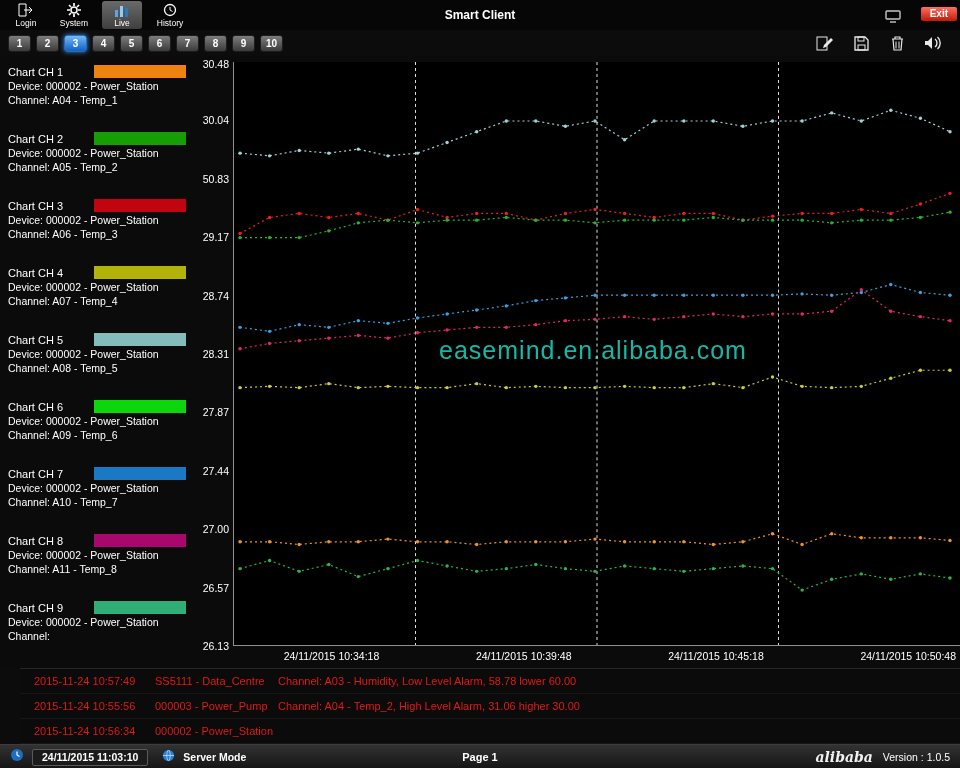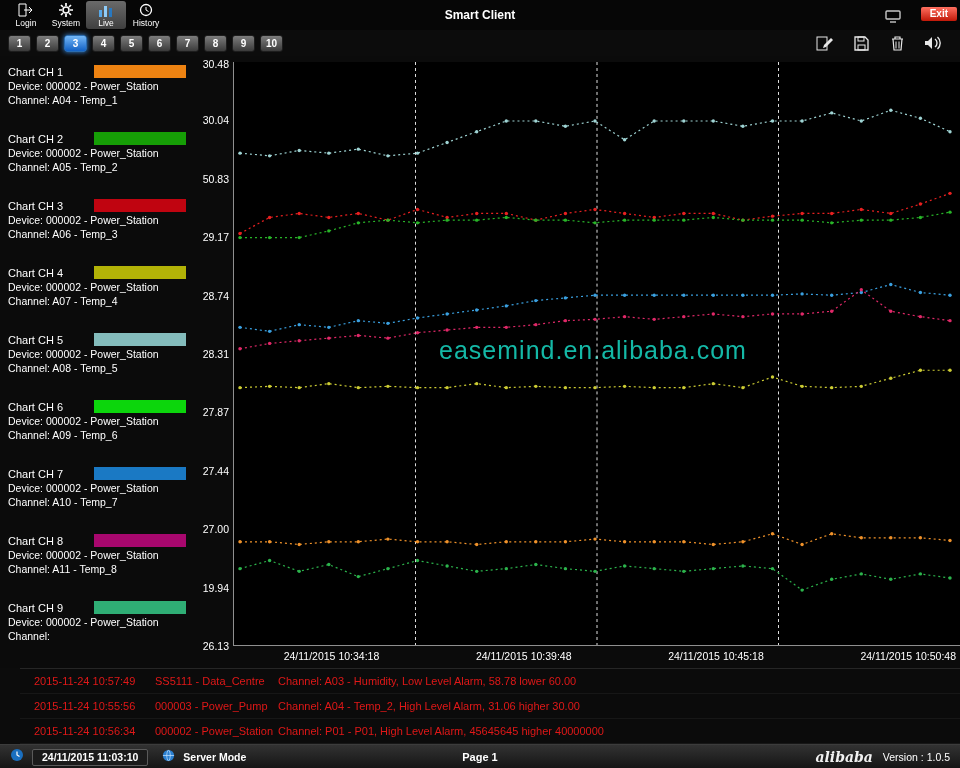--- a/index.html
+++ b/index.html
@@ -2,21 +2,21 @@
 <html><head>
 <meta charset="utf-8">
 <style>
   * { margin:0; padding:0; box-sizing:border-box; }
   html,body { background:#000; }
   body { font-family:"Liberation Sans", sans-serif; }
   .app { position:relative; width:960px; height:768px; background:#0c0c0c; overflow:hidden; }
 
   
   .titlebar { height:30px; display:flex; align-items:center; background:#060606; position:relative; }
-  .nav { display:flex; gap:0; padding-left:6px; z-index:2; }
+  .nav { display:flex; gap:8px; padding-left:6px; z-index:2; }
   .nav-item { width:40px; height:28px; display:flex; flex-direction:column; align-items:center; justify-content:center; color:#fff; font-size:8.5px; cursor:pointer; border-radius:3px; }
   .nav-item.active { background:linear-gradient(#6a6a6a,#3f3f3f); }
   .nav-icon { height:15px; display:flex; align-items:center; justify-content:center; }
   .app-title { position:absolute; left:0; right:0; text-align:center; font-size:12px; font-weight:bold; color:#fff; pointer-events:none; }
   .tb-right { margin-left:auto; display:flex; align-items:flex-start; gap:20px; padding:3px 3px 0 0; z-index:2; }
   .exit-btn { background:linear-gradient(#ff7060,#c01808); color:#fff; font-size:10px; font-weight:bold; padding:1px 9px 2px; border-radius:2px; cursor:pointer; }
 
   
   .tabs-row { height:26px; display:flex; align-items:center; background:#0c0c0c; padding:0 8px; }
   .tab { width:23px; height:17px; margin-right:5px; display:flex; align-items:center; justify-content:center; color:#fff; font-size:10px; font-weight:bold; background:linear-gradient(#7d7d7d,#3a3a3a); border:1px solid #1d1d1d; border-radius:3px; cursor:pointer; }
@@ -246,21 +246,21 @@
     <div class="ycol">
         <div class="ylab" style="top: 8px;">30.48</div>
         <div class="ylab" style="top: 64.4px;">30.04</div>
         <div class="ylab" style="top: 122.8px;">50.83</div>
         <div class="ylab" style="top: 181.2px;">29.17</div>
         <div class="ylab" style="top: 239.6px;">28.74</div>
         <div class="ylab" style="top: 298px;">28.31</div>
         <div class="ylab" style="top: 356.4px;">27.87</div>
         <div class="ylab" style="top: 414.8px;">27.44</div>
         <div class="ylab" style="top: 473.2px;">27.00</div>
-        <div class="ylab" style="top: 531.6px;">19.94</div>
+        <div class="ylab" style="top: 531.6px;">26.57</div>
         <div class="ylab" style="top: 590px;">26.13</div>
       </div>
     <div class="plot-col">
       <div class="plot">
         <div class="watermark">easemind.en.alibaba.com</div>
         <svg viewBox="0 0 726 584" preserveAspectRatio="none">
             <line x1="181.5" x2="181.5" y1="0" y2="584" stroke="#e0e0e0" stroke-width="1" stroke-dasharray="3,3"></line>
             <line x1="363" x2="363" y1="0" y2="584" stroke="#e0e0e0" stroke-width="1" stroke-dasharray="3,3"></line>
             <line x1="544.5" x2="544.5" y1="0" y2="584" stroke="#e0e0e0" stroke-width="1" stroke-dasharray="3,3"></line>
             <polyline points="6.0,91.3 35.6,94.0 65.2,88.6 94.8,91.3 124.3,87.3 153.9,94.0 183.5,91.3 213.1,80.6 242.7,69.8 272.3,59.1 301.8,59.1 331.4,64.4 361.0,59.1 390.6,77.9 420.2,59.1 449.8,59.1 479.3,59.1 508.9,64.4 538.5,59.1 568.1,59.1 597.7,51.0 627.3,59.1 656.8,48.3 686.4,56.4 716.0,69.8" fill="none" stroke="#9fd4d4" stroke-width="1.2" stroke-dasharray="2,3"></polyline>
@@ -491,21 +491,20 @@
 
   <div class="alarm-row">
     <span>2015-11-24 10:55:56</span>
     <span>000003 - Power_Pump</span>
     <span>Channel: A04 - Temp_2, High Level Alarm, 31.06 higher 30.00</span>
   </div>
 
   <div class="alarm-row">
     <span>2015-11-24 10:56:34</span>
     <span>000002 - Power_Station</span>
-    <span>Channel: P01 - P01, High Level Alarm, 45645645 higher 40000000</span>
   </div>
 </div>
 
   <div class="statusbar">
     <span>
       <svg width="14" height="14" viewBox="0 0 14 14">
           <circle cx="7" cy="7" r="6" fill="#1a6fc0"></circle>
           <path d="M7 3.5V7l2.5 1.5" stroke="#fff" fill="none" stroke-width="1.2"></path>
         </svg>
     </span>

